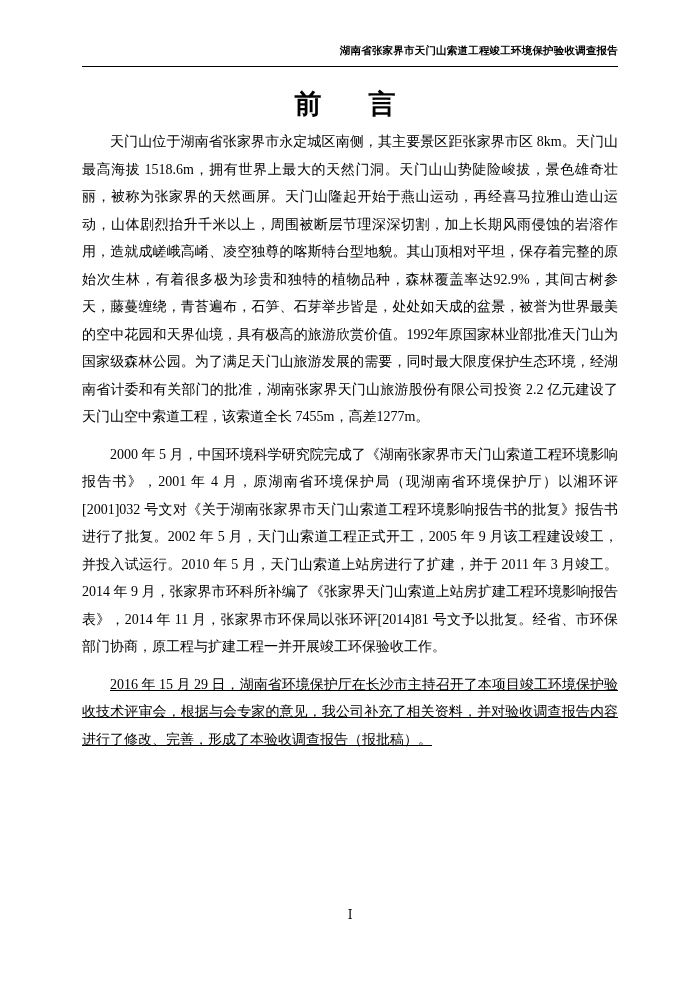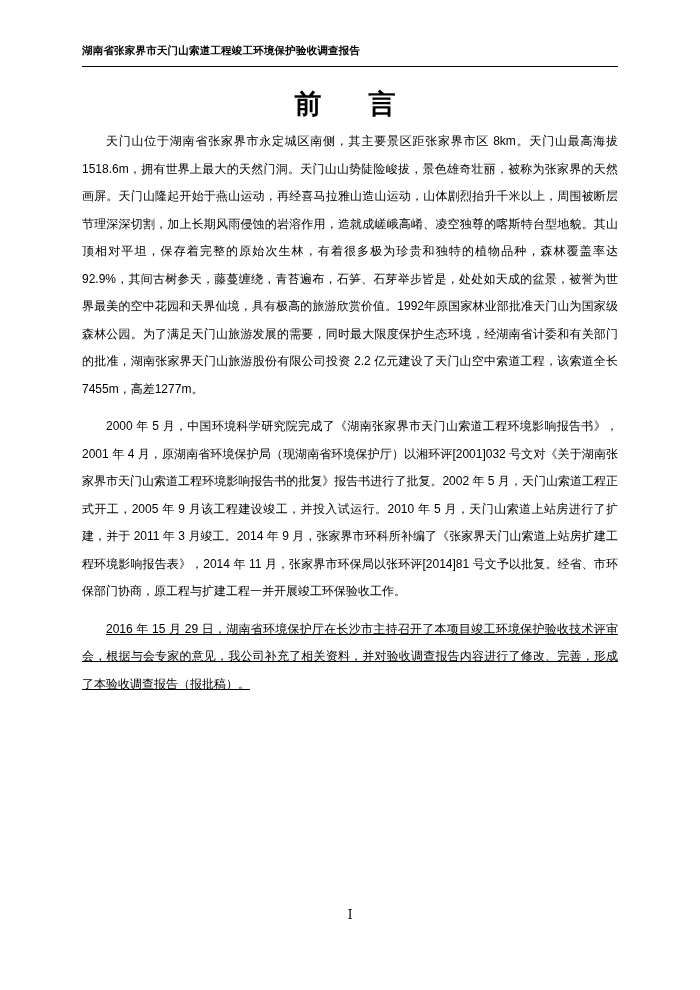--- a/index.html
+++ b/index.html
@@ -20,21 +20,21 @@
     width: 700px;
     height: 990px;
     box-sizing: border-box;
     padding: 0;
   }
   .header {
     position: absolute;
     top: 44px;
     left: 82px;
     right: 82px;
-    text-align: left;
+    text-align: right;
     font-size: 10.5px;
     font-family: "DejaVu Sans", "Liberation Sans", sans-serif;
     font-weight: bold;
     letter-spacing: 0.2px;
     color: #000;
     padding-bottom: 4px;
   }
   .header-rule {
     position: absolute;
     top: 66px;
@@ -55,26 +55,26 @@
     font-family: "DejaVu Serif", "Liberation Serif", serif;
   }
   .content {
     position: absolute;
     top: 128px;
     left: 82px;
     width: 536px;
   }
   p.para {
     margin: 0 0 10px 0;
-    font-size: 12px;
+    font-size: 14px;
     line-height: 27.5px;
     text-align: justify;
     text-justify: inter-ideograph;
     text-indent: 2em;
-    font-family: Liberation Sans, sans-serif;
+    font-family: Liberation Serif, serif;
   }
   p.para.underlined-tail {
     margin-bottom: 0;
   }
   .u {
     text-decoration: underline;
   }
   .footer-num {
     position: absolute;
     bottom: 68px;

